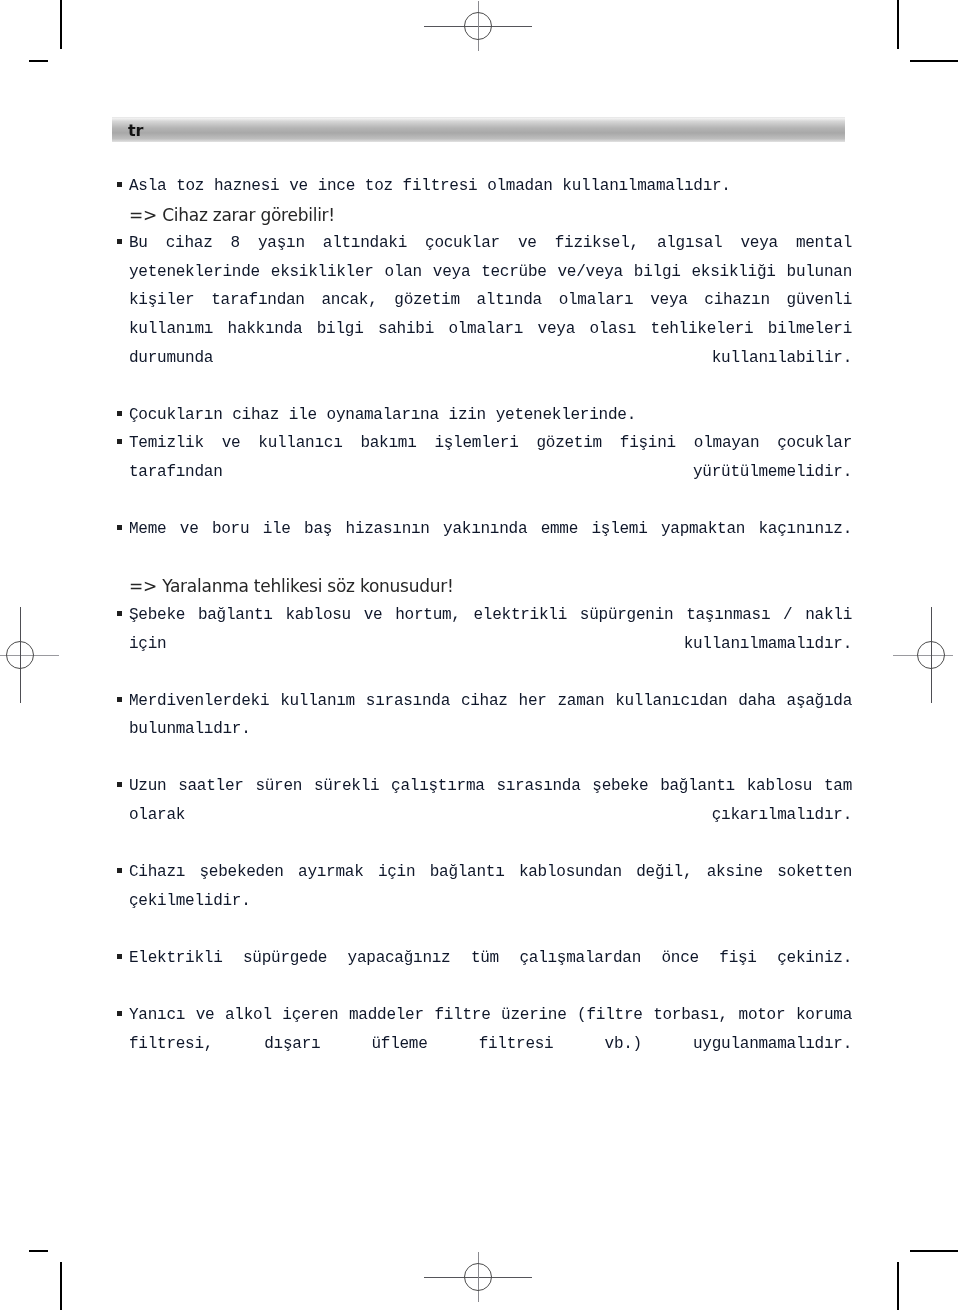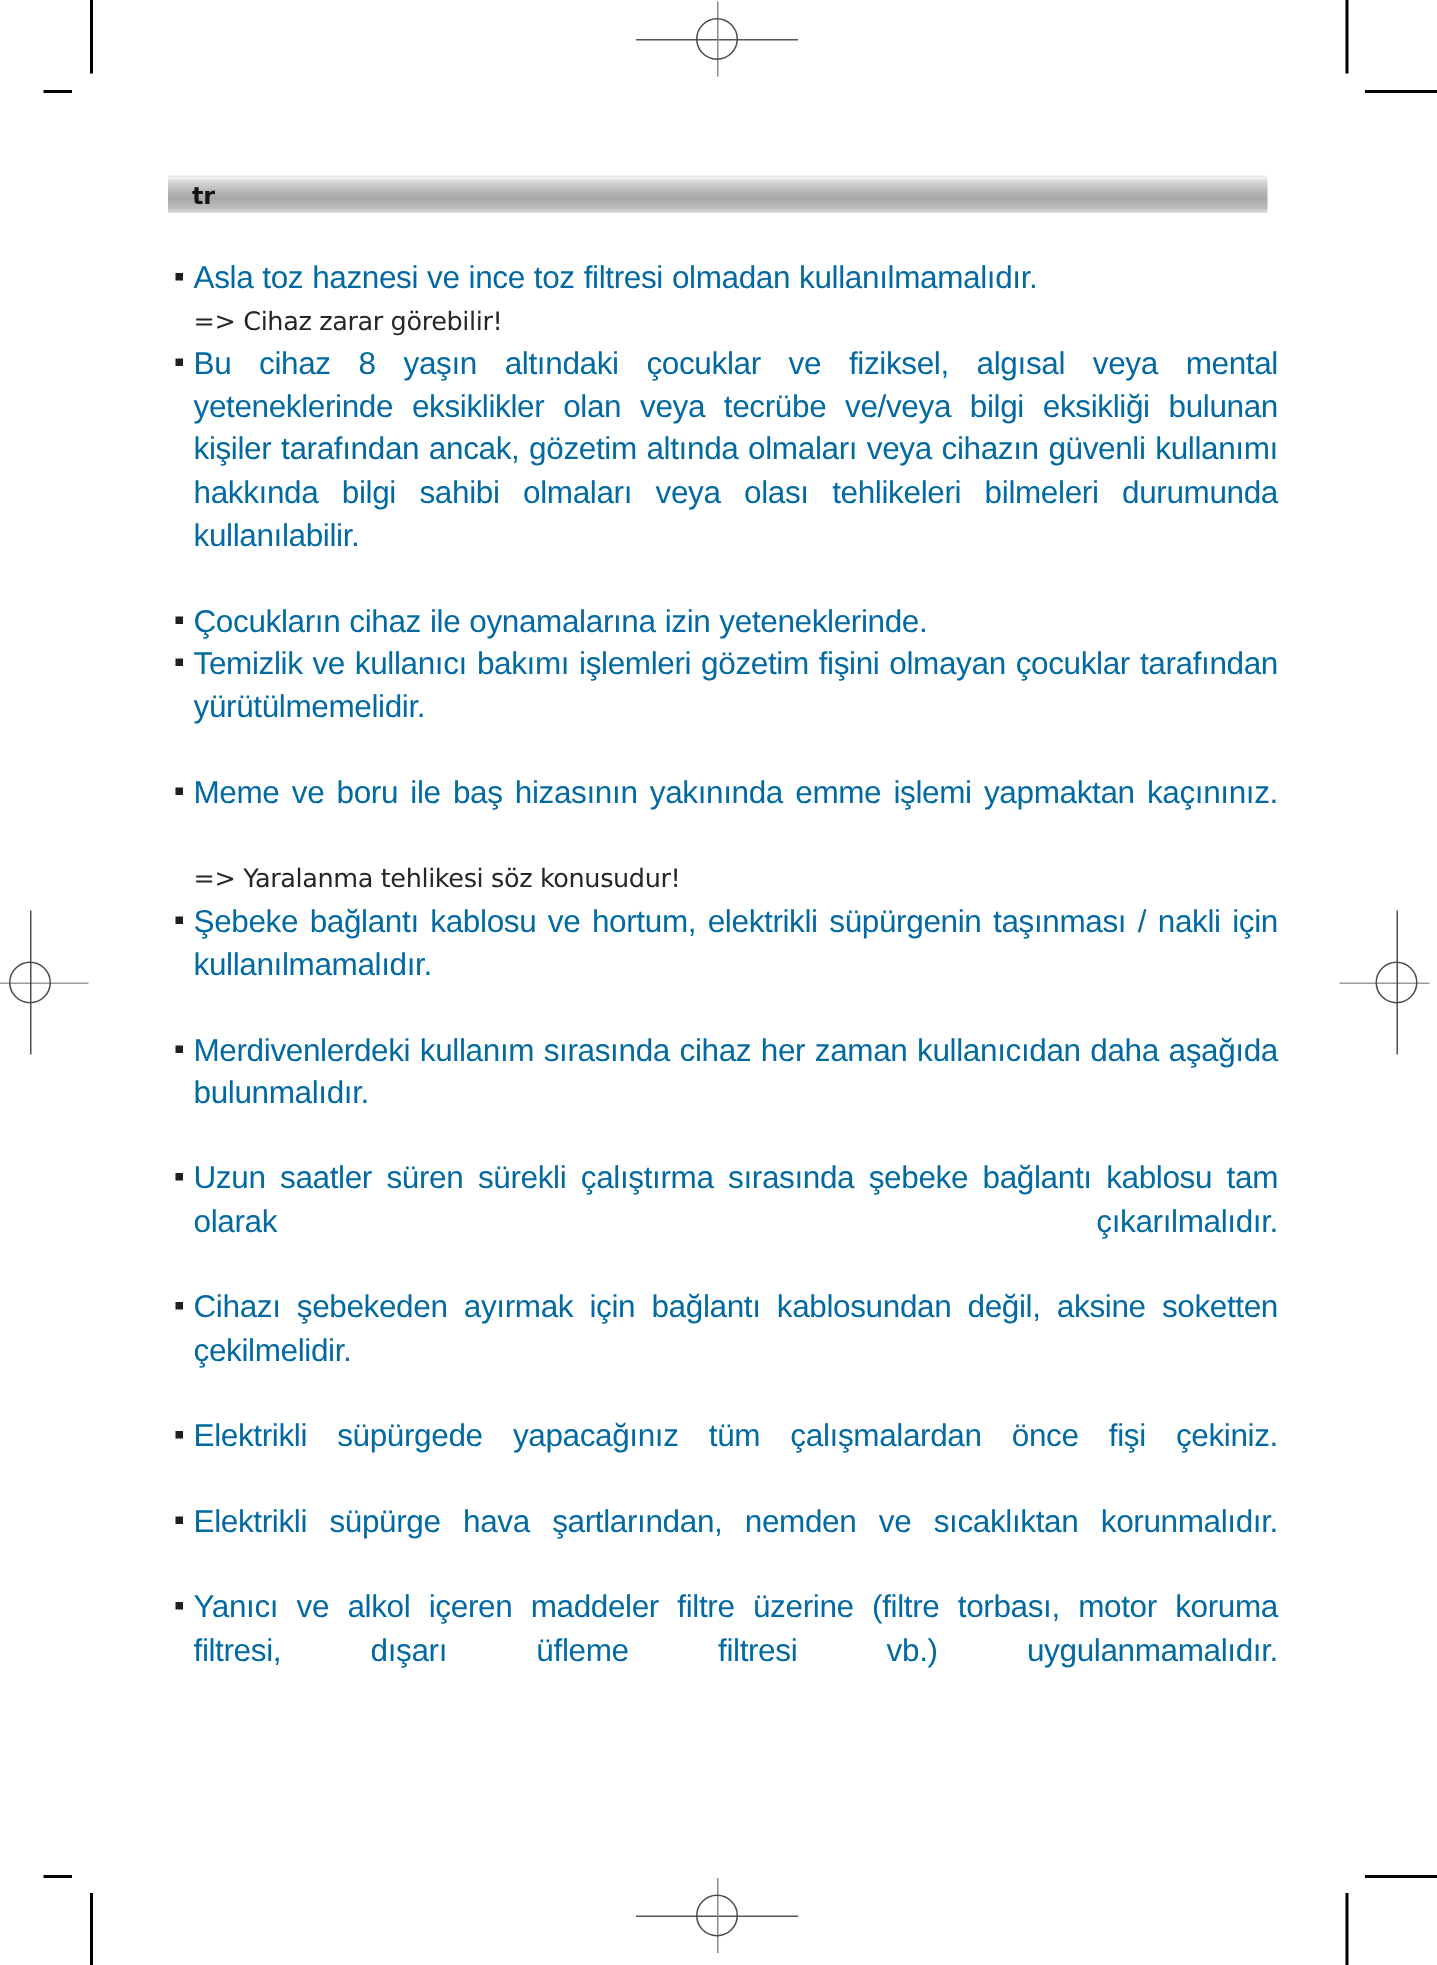--- a/index.html
+++ b/index.html
@@ -121,24 +121,24 @@
   }
   .bullet-item .marker {
     position: absolute;
     left: 5px;
     top: 10px;
     width: 5px;
     height: 5px;
     background: #1f1f1f;
   }
   .para {
-    font-family: Liberation Sans, sans-serif;
-    font-size: 21px;
+    font-family: Liberation Mono, monospace;
+    font-size: 16px;
     line-height: 28.6px;
-    color: #0369a1;
+    color: #0f172a;
     text-align: justify;
     text-justify: inter-word;
     margin: 0;
     letter-spacing: -0.25px;
     word-spacing: 0.4px;
   }
   .para.flush {
     text-align: left;
   }
   .sub-note {
@@ -236,21 +236,17 @@
       <div class="bullet-item">
         <span class="marker"></span>
         <p class="para">Cihazı şebekeden ayırmak için bağlantı kablosundan değil, aksine soketten çekilmelidir.</p>
       </div>
       <div class="bullet-item">
         <span class="marker"></span>
         <p class="para">Elektrikli süpürgede yapacağınız tüm çalışmalardan önce fişi çekiniz.</p>
       </div>
       <div class="bullet-item">
         <span class="marker"></span>
-        <p class="para">Elektrikli süpürge hava şartlarından, nemden ve sıcaklıktan korunmalıdır.</p>
-      </div>
-      <div class="bullet-item">
-        <span class="marker"></span>
         <p class="para">Yanıcı ve alkol içeren maddeler filtre üzerine (filtre torbası, motor koruma filtresi, dışarı üfleme filtresi vb.) uygulanmamalıdır.</p>
       </div>
     </div>
 
 </div>
 
 </body></html>

